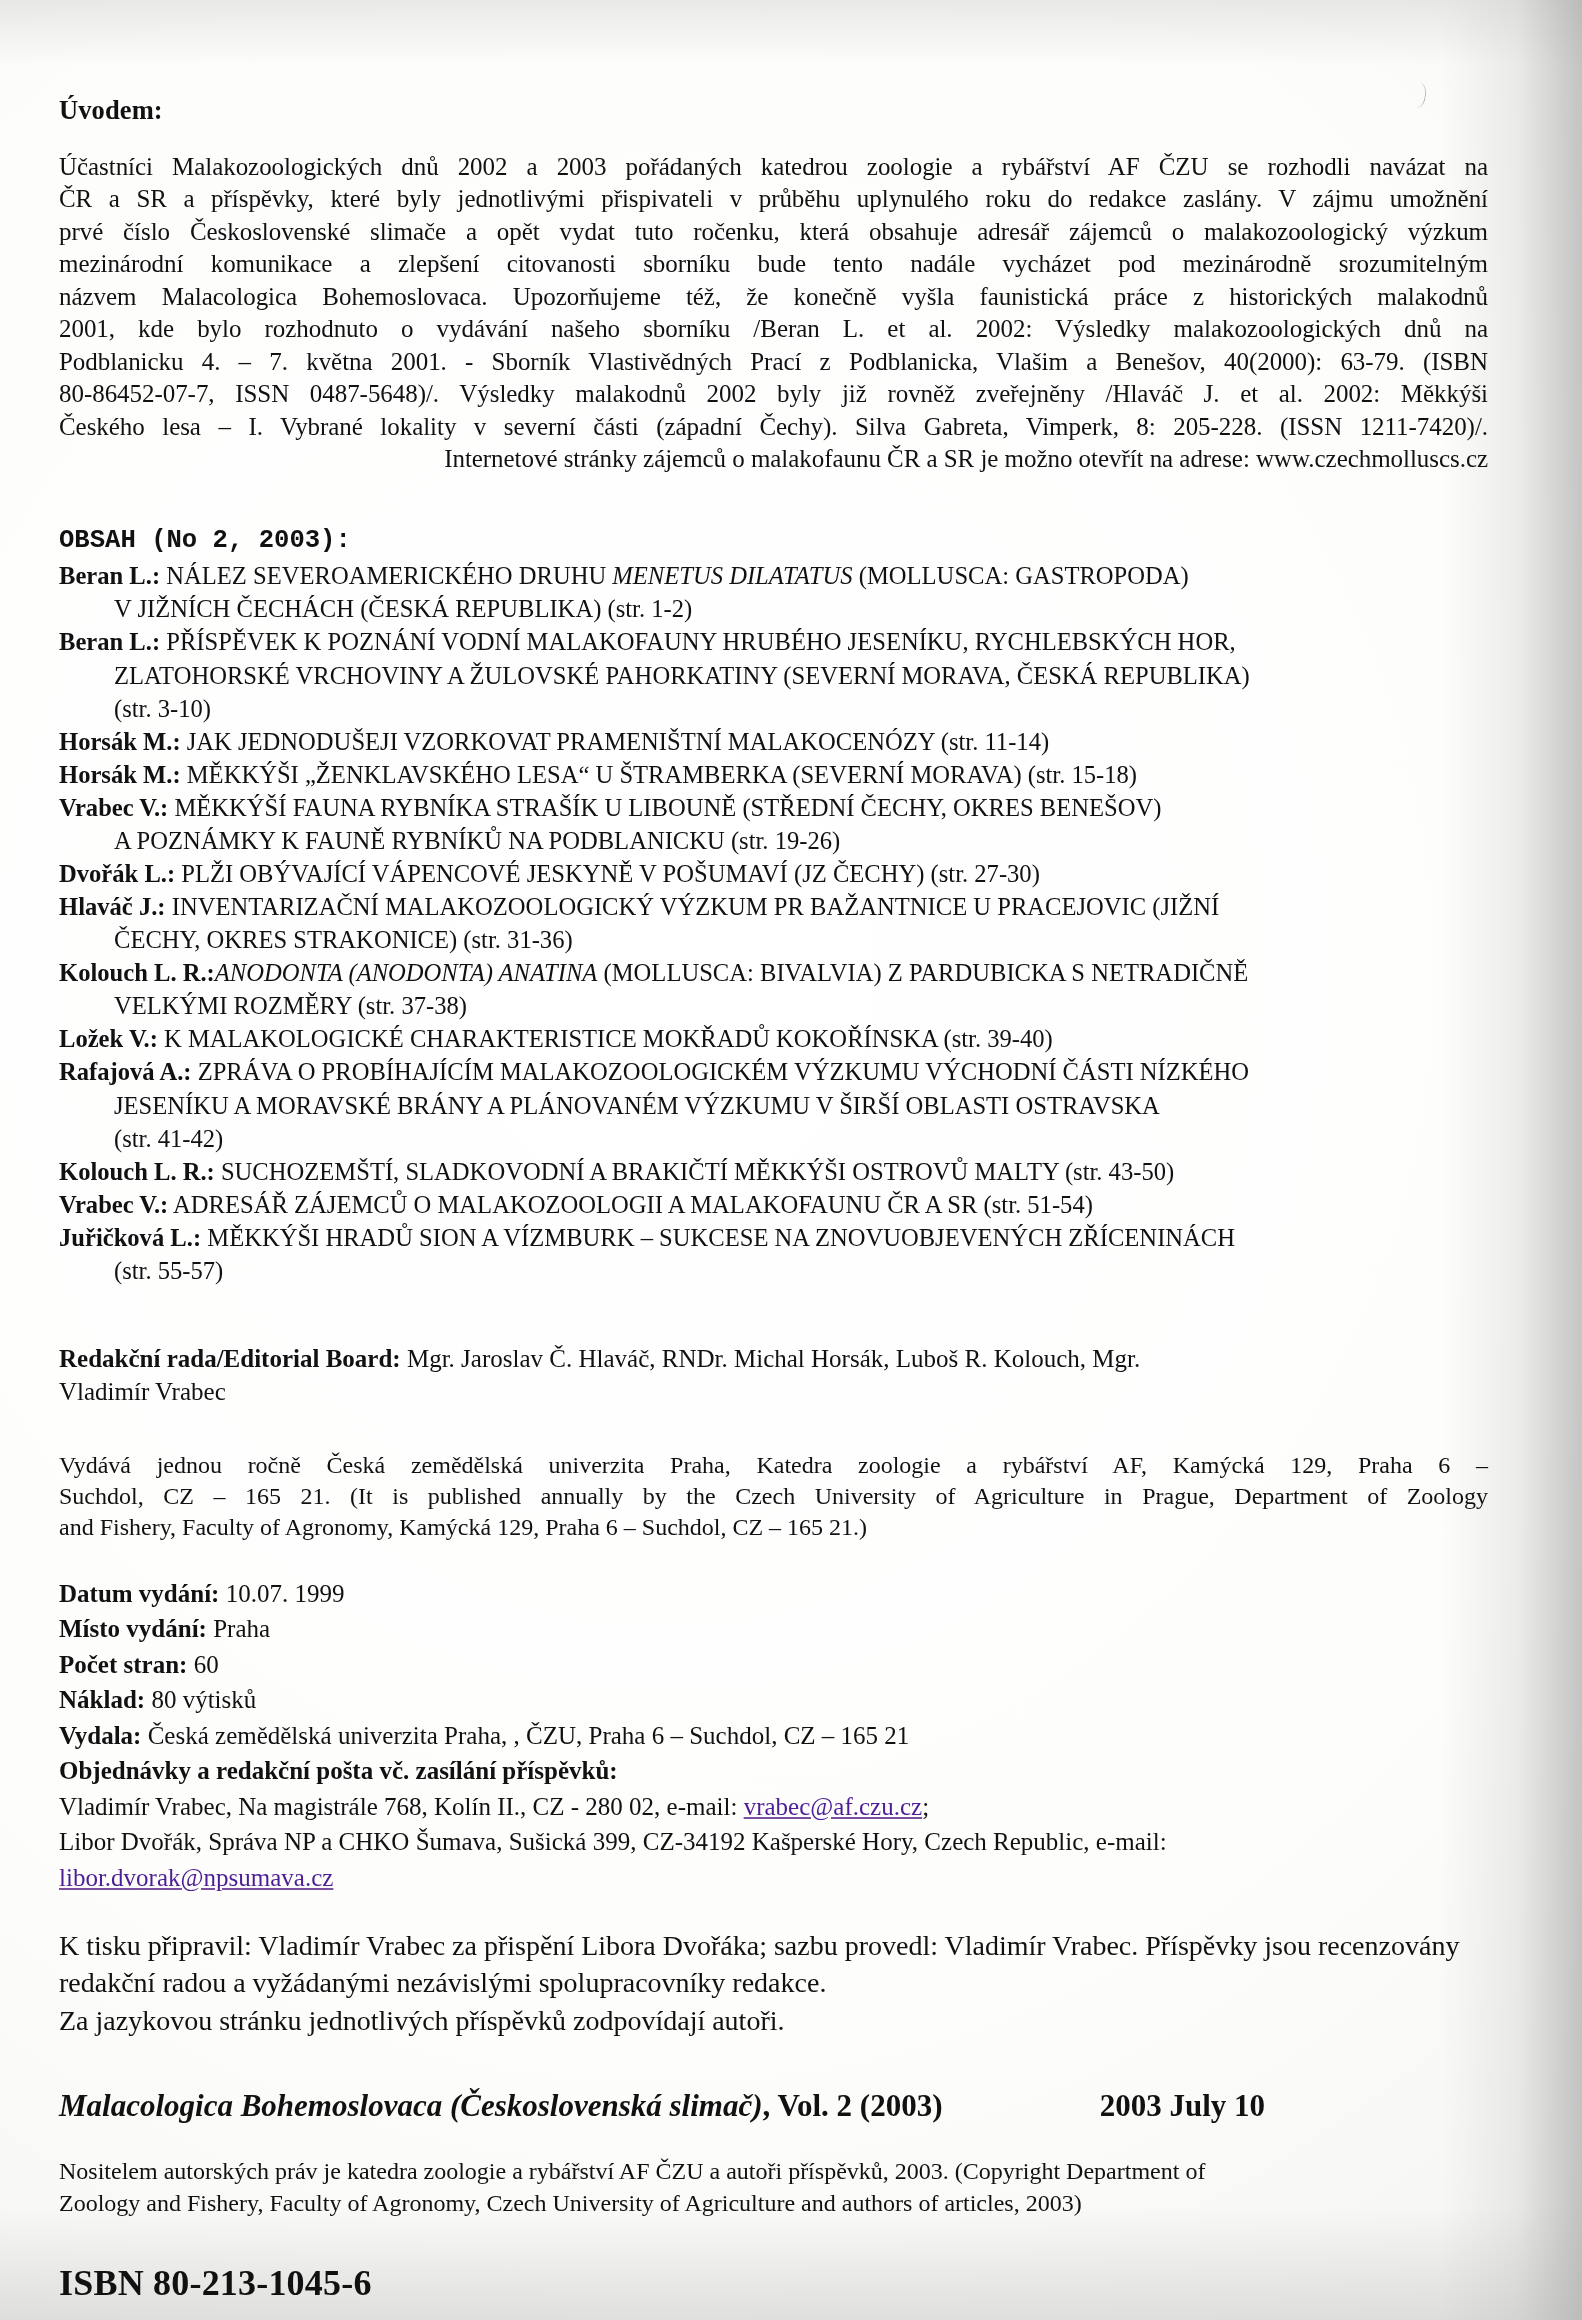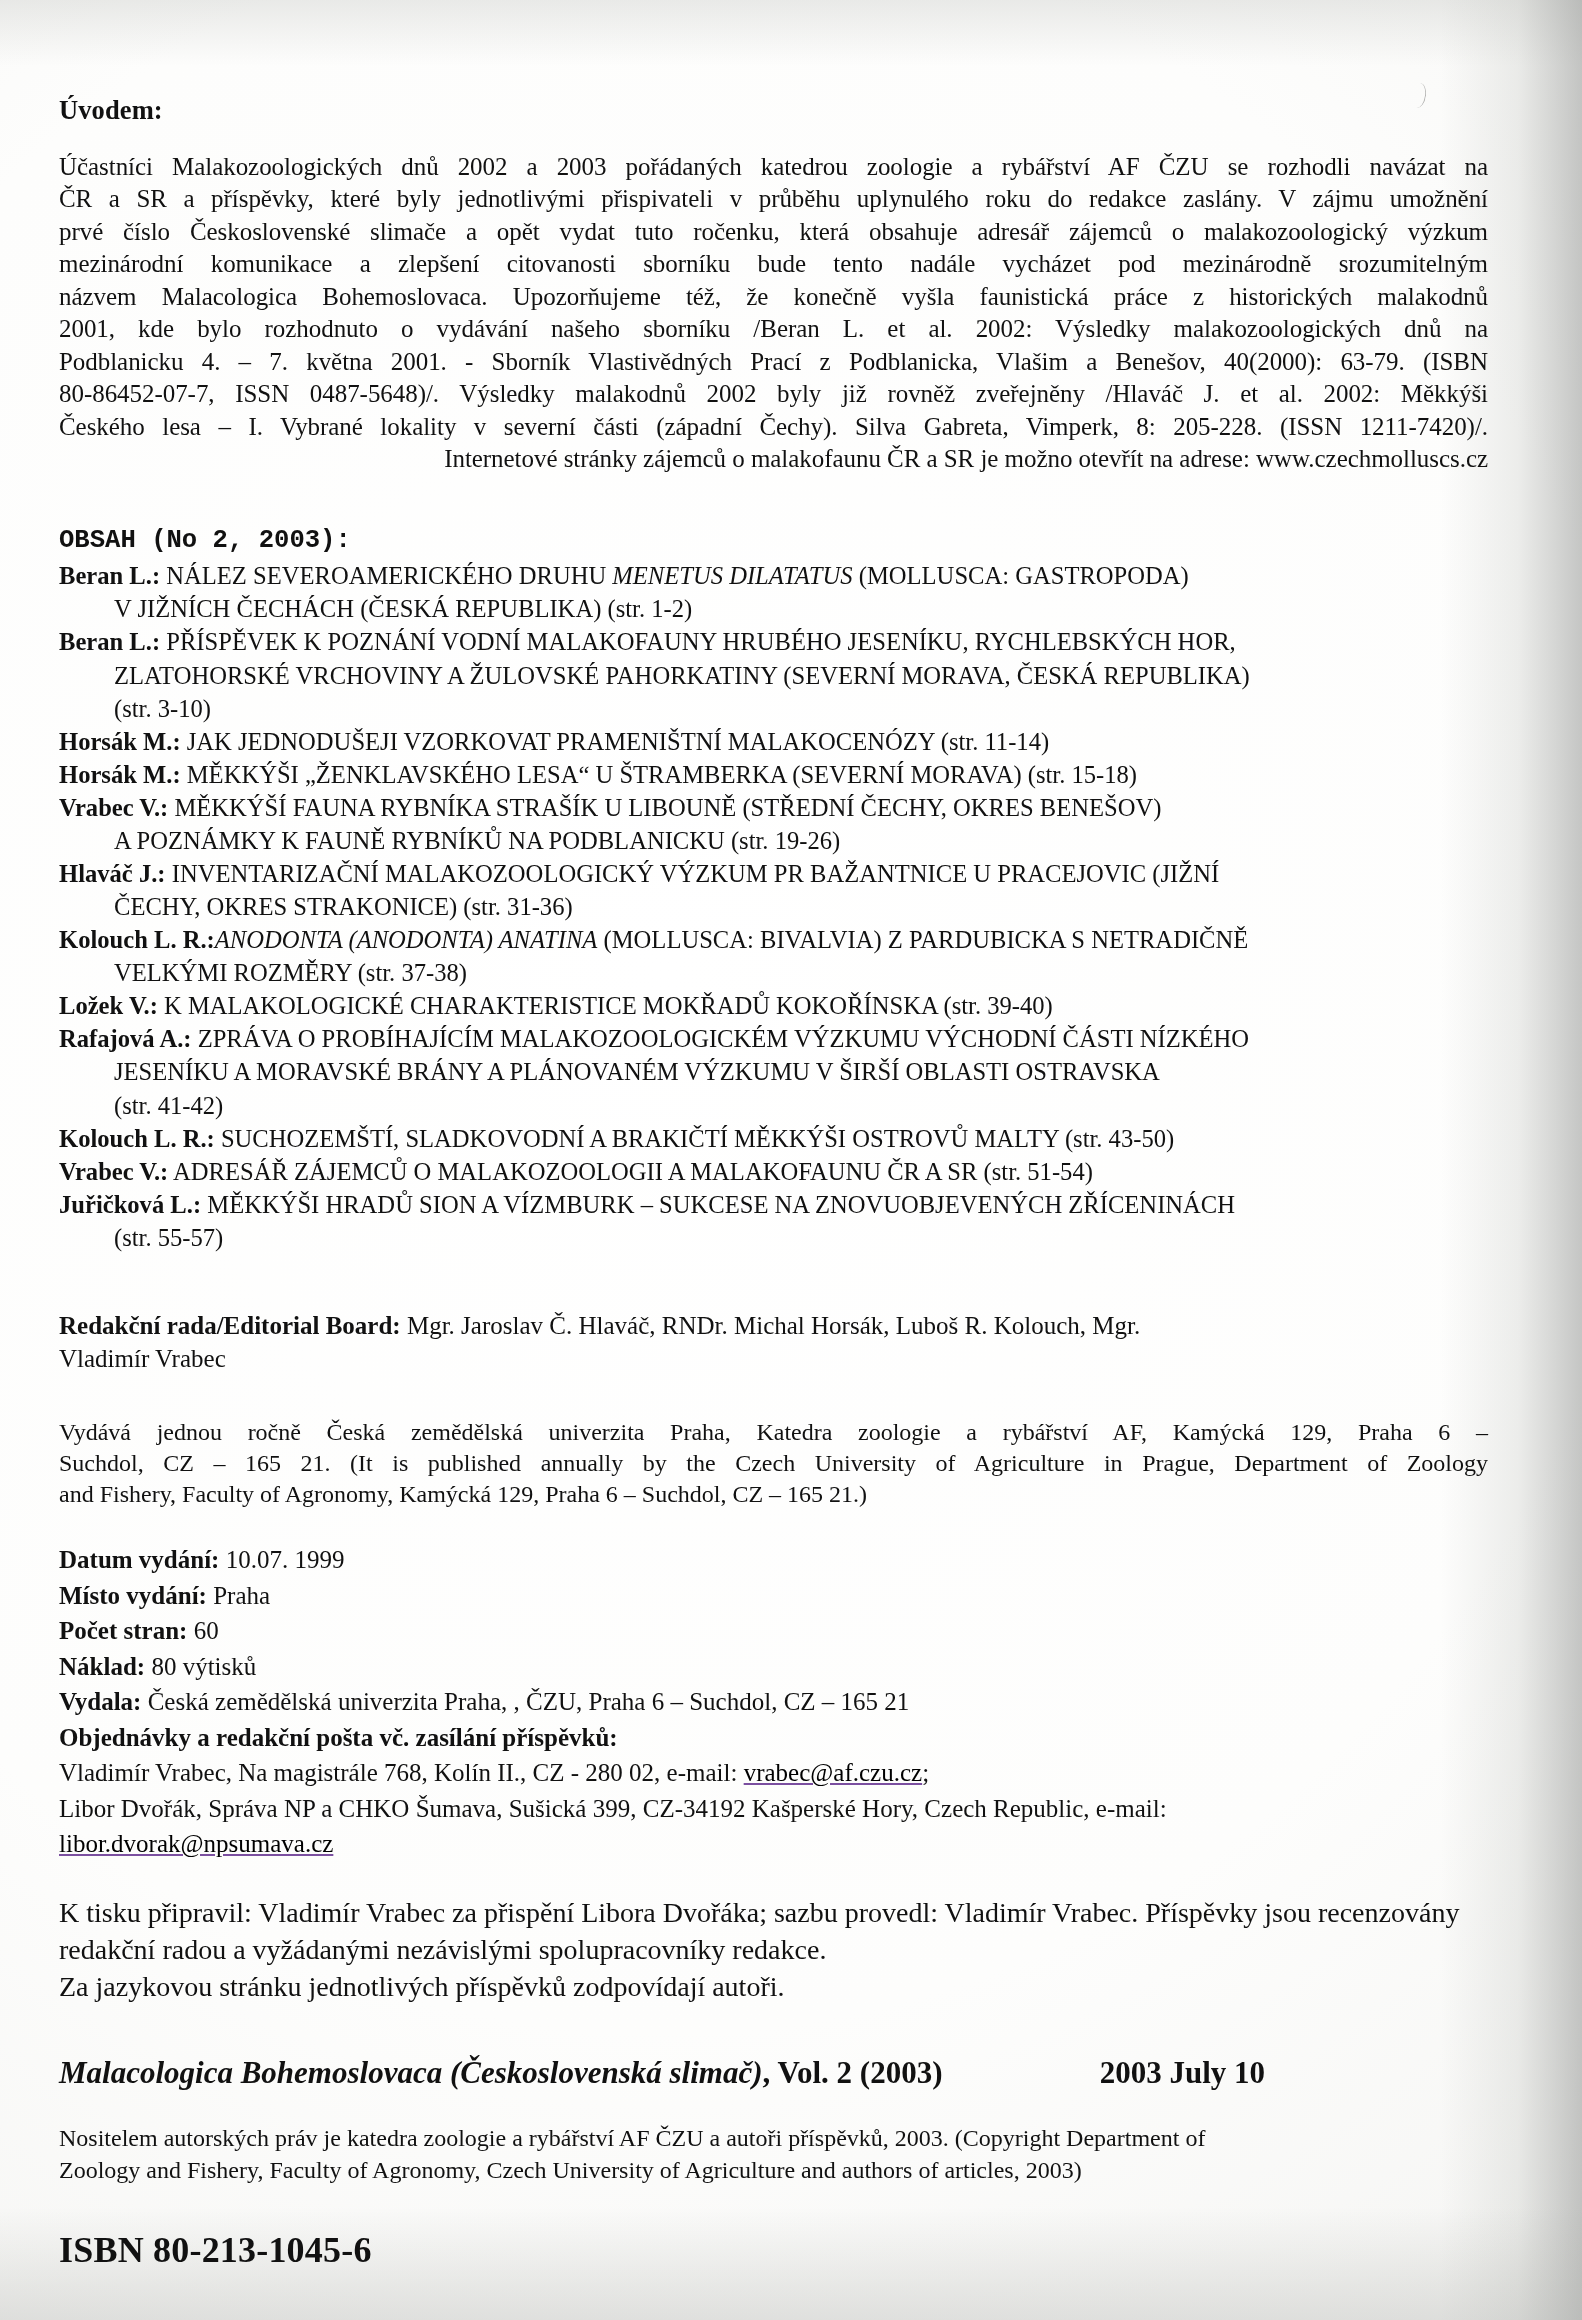--- a/index.html
+++ b/index.html
@@ -125,21 +125,21 @@
 
   .imprint {
     font-size: 25px;
     line-height: 1.42;
     margin: 0;
   }
   .imprint .row { display: block; }
   .imprint .lbl { font-weight: bold; }
 
   .mailto {
-    color: #000000;
+    color: #4c1d95;
     text-decoration-color: #7b4fa0;
   }
 
   .notes {
     font-size: 28px;
     line-height: 1.33;
     margin: 0;
   }
   .notes .ln { display: block; }
 
@@ -198,20 +198,21 @@
   <div class="spacer-48"></div>
 
   <h2 class="toc-head">OBSAH (No 2, 2003):</h2>
 
   <div class="toc" id="toc-list">
       <p class="toc-entry"><span class="author">Beran L.:</span><span> NÁLEZ SEVEROAMERICKÉHO DRUHU </span><span class="ital">MENETUS DILATATUS</span><span> (MOLLUSCA: GASTROPODA)</span><span class="toc-cont">V JIŽNÍCH ČECHÁCH (ČESKÁ REPUBLIKA) (str. 1-2)</span></p>
       <p class="toc-entry"><span class="author">Beran L.:</span><span> PŘÍSPĚVEK K POZNÁNÍ VODNÍ MALAKOFAUNY HRUBÉHO JESENÍKU, RYCHLEBSKÝCH HOR,</span><span class="toc-cont">ZLATOHORSKÉ VRCHOVINY A ŽULOVSKÉ PAHORKATINY (SEVERNÍ MORAVA, ČESKÁ REPUBLIKA)</span><span class="toc-cont">(str. 3-10)</span></p>
       <p class="toc-entry"><span class="author">Horsák M.:</span><span> JAK JEDNODUŠEJI VZORKOVAT PRAMENIŠTNÍ MALAKOCENÓZY (str. 11-14)</span></p>
       <p class="toc-entry"><span class="author">Horsák M.:</span><span> MĚKKÝŠI „ŽENKLAVSKÉHO LESA“ U ŠTRAMBERKA (SEVERNÍ MORAVA) (str. 15-18)</span></p>
       <p class="toc-entry"><span class="author">Vrabec V.:</span><span> MĚKKÝŠÍ FAUNA RYBNÍKA STRAŠÍK U LIBOUNĚ (STŘEDNÍ ČECHY, OKRES BENEŠOV)</span><span class="toc-cont">A POZNÁMKY K FAUNĚ RYBNÍKŮ NA PODBLANICKU (str. 19-26)</span></p>
+      <p class="toc-entry"><span class="author">Dvořák L.:</span><span> PLŽI OBÝVAJÍCÍ VÁPENCOVÉ JESKYNĚ V POŠUMAVÍ (JZ ČECHY) (str. 27-30)</span></p>
       <p class="toc-entry"><span class="author">Hlaváč J.:</span><span> INVENTARIZAČNÍ MALAKOZOOLOGICKÝ VÝZKUM PR BAŽANTNICE U PRACEJOVIC (JIŽNÍ</span><span class="toc-cont">ČECHY, OKRES STRAKONICE) (str. 31-36)</span></p>
       <p class="toc-entry"><span class="author">Kolouch L. R.:</span><span class="ital">ANODONTA (ANODONTA) ANATINA</span><span> (MOLLUSCA: BIVALVIA) Z PARDUBICKA S NETRADIČNĚ</span><span class="toc-cont">VELKÝMI ROZMĚRY (str. 37-38)</span></p>
       <p class="toc-entry"><span class="author">Ložek V.:</span><span> K MALAKOLOGICKÉ CHARAKTERISTICE MOKŘADŮ KOKOŘÍNSKA (str. 39-40)</span></p>
       <p class="toc-entry"><span class="author">Rafajová A.:</span><span> ZPRÁVA O PROBÍHAJÍCÍM MALAKOZOOLOGICKÉM VÝZKUMU VÝCHODNÍ ČÁSTI NÍZKÉHO</span><span class="toc-cont">JESENÍKU A MORAVSKÉ BRÁNY A PLÁNOVANÉM VÝZKUMU V ŠIRŠÍ OBLASTI OSTRAVSKA</span><span class="toc-cont">(str. 41-42)</span></p>
       <p class="toc-entry"><span class="author">Kolouch L. R.:</span><span> SUCHOZEMŠTÍ, SLADKOVODNÍ A BRAKIČTÍ MĚKKÝŠI  OSTROVŮ  MALTY (str. 43-50)</span></p>
       <p class="toc-entry"><span class="author">Vrabec V.:</span><span> ADRESÁŘ ZÁJEMCŮ O MALAKOZOOLOGII A MALAKOFAUNU ČR A SR (str. 51-54)</span></p>
       <p class="toc-entry"><span class="author">Juřičková L.:</span><span> MĚKKÝŠI HRADŮ SION A VÍZMBURK – SUKCESE NA ZNOVUOBJEVENÝCH ZŘÍCENINÁCH</span><span class="toc-cont">(str. 55-57)</span></p>
     </div>
 
   <div class="spacer-56"></div>

